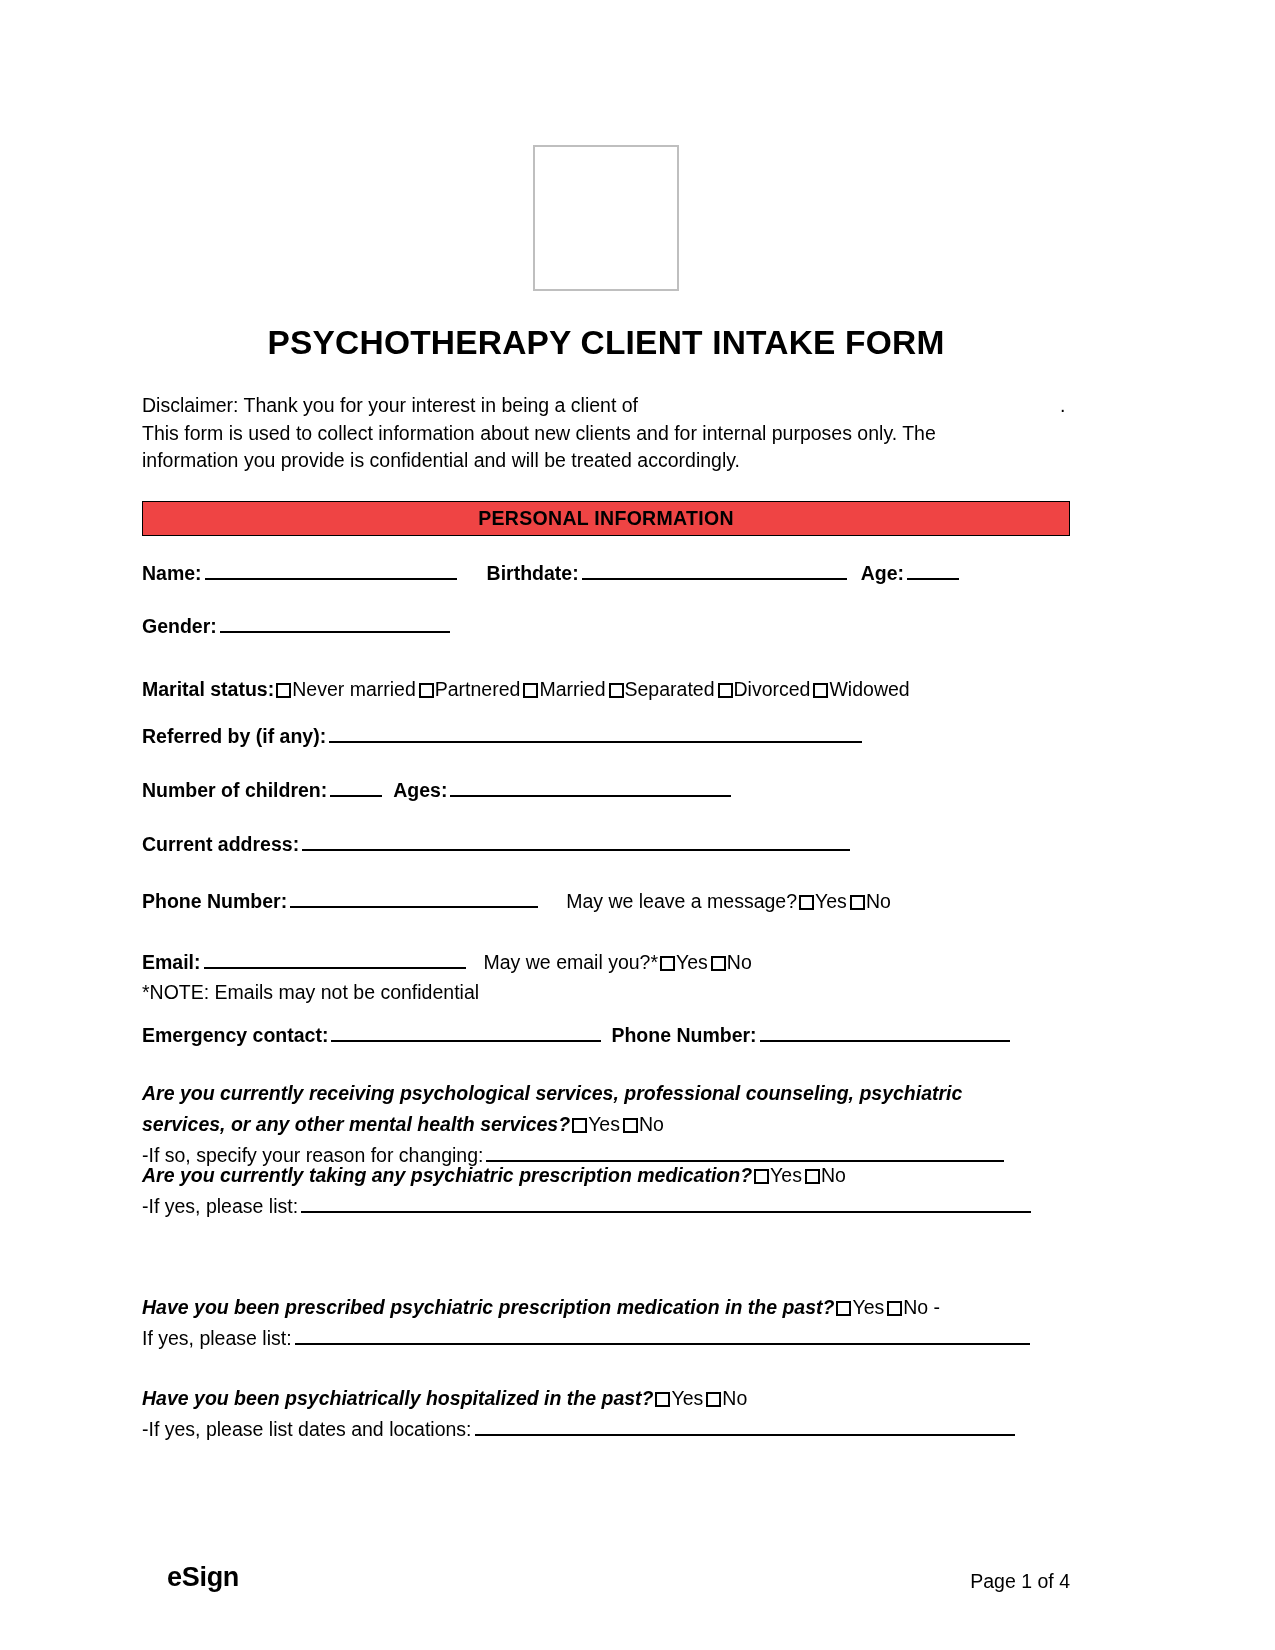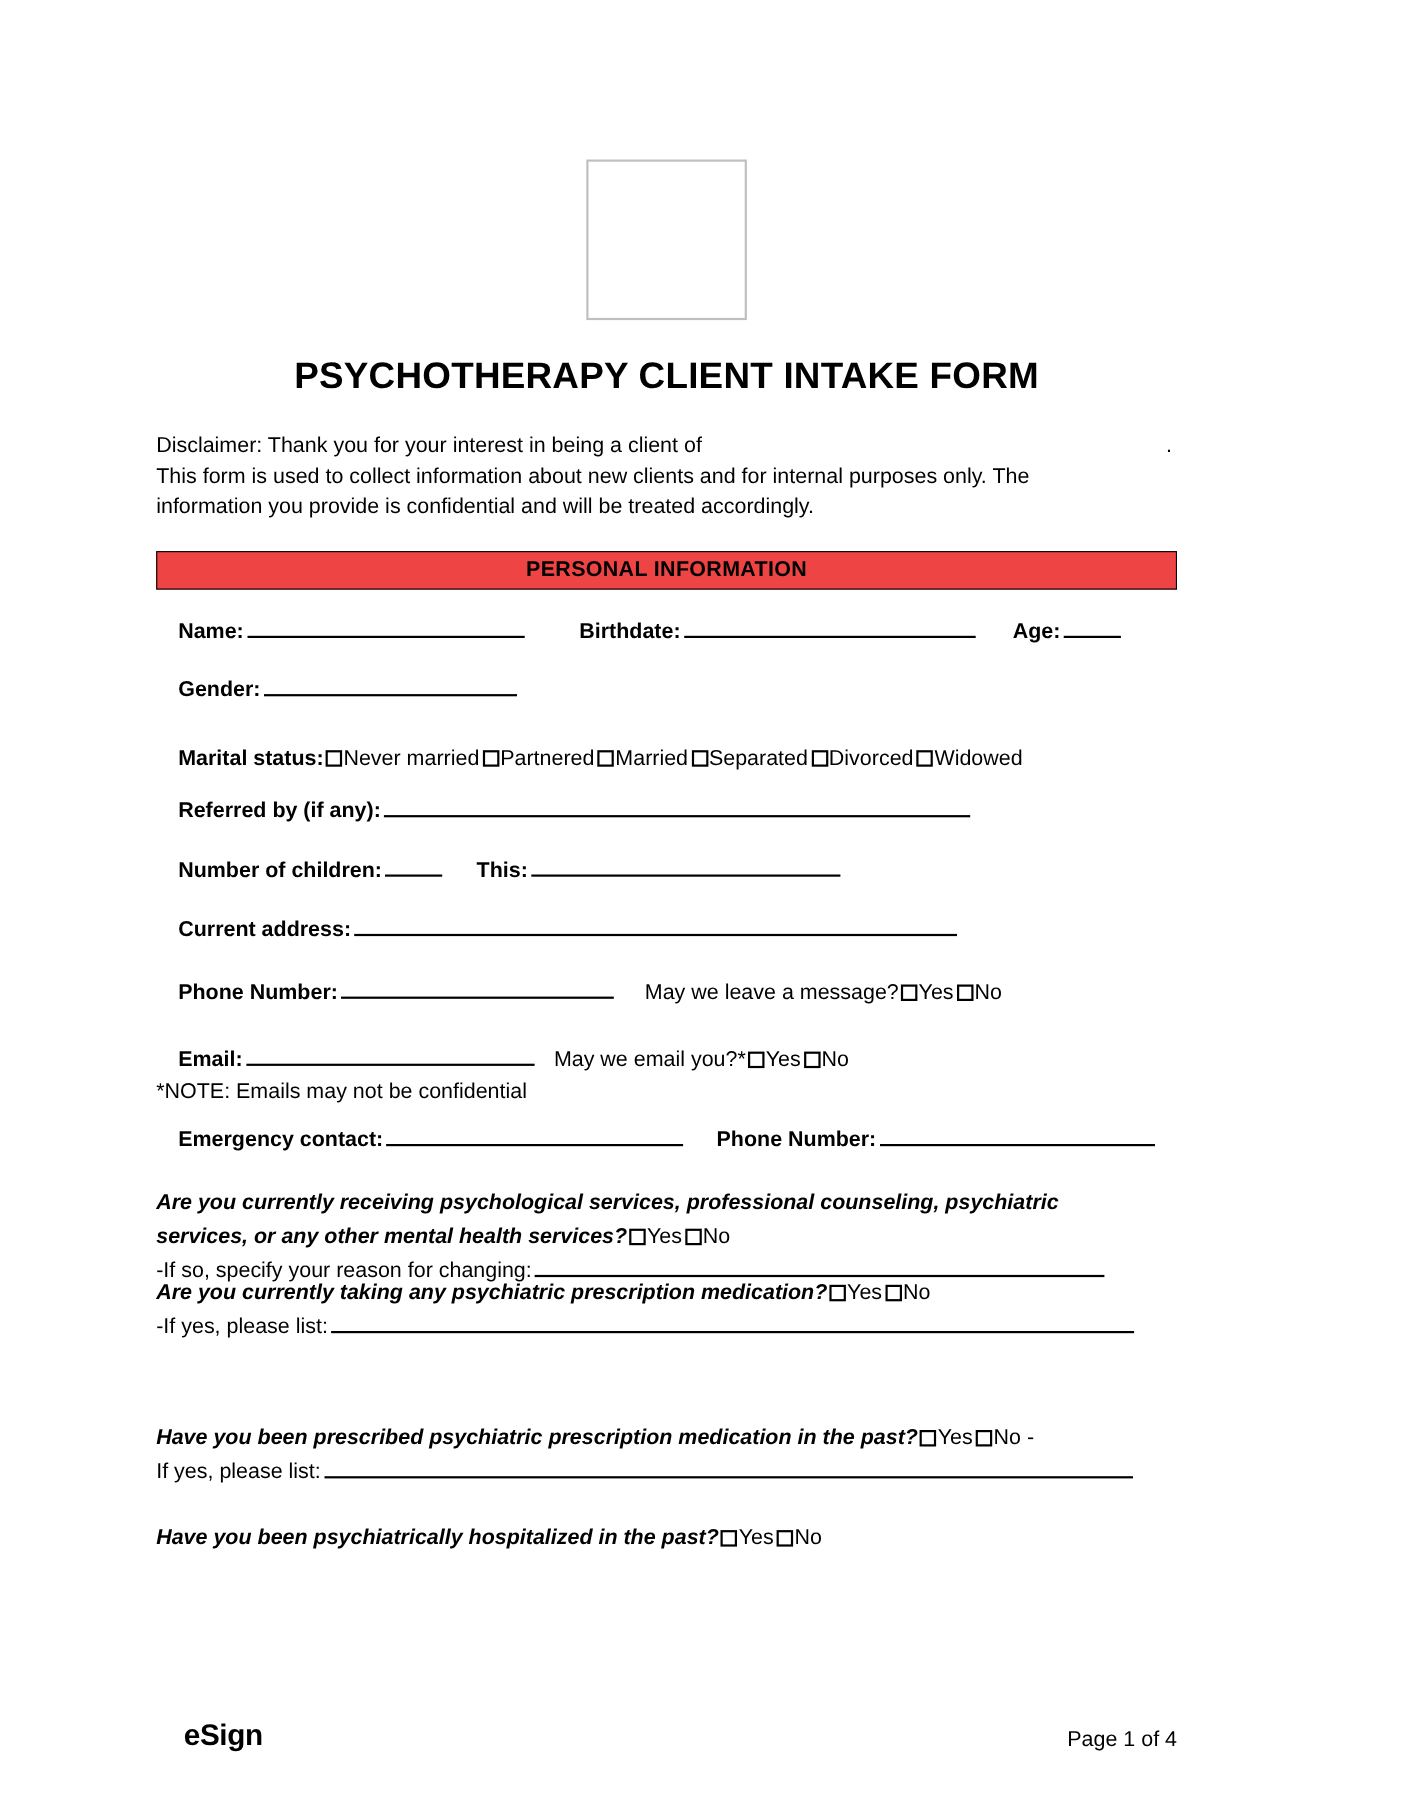--- a/index.html
+++ b/index.html
@@ -91,21 +91,21 @@
   }
 
   
   .row {
     position: absolute;
     left: 0;
     font-size: 19.5px;
     line-height: 27px;
     white-space: nowrap;
   }
-  .b { font-weight: bold; margin-left: 20px; }
+  .b { font-weight: bold; }
   .n { font-weight: normal; }
 
   
   .blank {
     display: inline-block;
     border-bottom: 2px solid #000;
     vertical-align: baseline;
     height: 18px;
     margin: 0 2px 0 3px;
   }
@@ -187,21 +187,21 @@
 
     <div class="row" style="top:676px;">
       <span class="b">Marital status:</span><span class="cb"></span><span class="cb-label">Never married</span><span class="cb"></span><span class="cb-label">Partnered</span><span class="cb"></span><span class="cb-label">Married</span><span class="cb"></span><span class="cb-label">Separated</span><span class="cb"></span><span class="cb-label">Divorced</span><span class="cb"></span><span class="cb-label">Widowed</span>
     </div>
 
     <div class="row" style="top:723px;">
       <span class="b">Referred by (if any):</span><span class="blank" style="width:533px;"></span>
     </div>
 
     <div class="row" style="top:777px;">
-      <span class="b">Number of children:</span><span class="blank" style="width:52px;"></span><span style="display:inline-block;width:9px;"></span><span class="b">This:</span><span class="blank" style="width:281px;"></span>
+      <span class="b">Number of children:</span><span class="blank" style="width:52px;"></span><span style="display:inline-block;width:9px;"></span><span class="b">Ages:</span><span class="blank" style="width:281px;"></span>
     </div>
 
     <div class="row" style="top:831px;">
       <span class="b">Current address:</span><span class="blank" style="width:548px;"></span>
     </div>
 
     <div class="row" style="top:888px;">
       <span class="b">Phone Number:</span><span class="blank" style="width:248px;"></span><span style="display:inline-block;width:26px;"></span><span class="n">May we leave a message?</span><span class="cb"></span><span class="cb-label">Yes</span><span class="cb"></span><span class="cb-label">No</span>
     </div>
 
@@ -244,20 +244,23 @@
       </div>
       <div class="sub">
         <span>If yes, please list:</span><span class="blank" style="width:735px;"></span>
       </div>
     </div>
 
     <div class="qblock" style="top:1383px;">
       <div>
         <span class="qtext">Have you been psychiatrically hospitalized in the past?</span><span class="cb"></span><span class="cb-label">Yes</span><span class="cb"></span><span class="cb-label">No</span>
       </div>
+      <div class="sub">
+        <span>-If yes, please list dates and locations:</span><span class="blank" style="width:540px;"></span>
+      </div>
     </div>
 
     <div class="footer-page">Page 1 of 4</div>
   </div>
 
   <div class="footer-brand">eSign</div>
 
 </div>
 
 </body></html>

